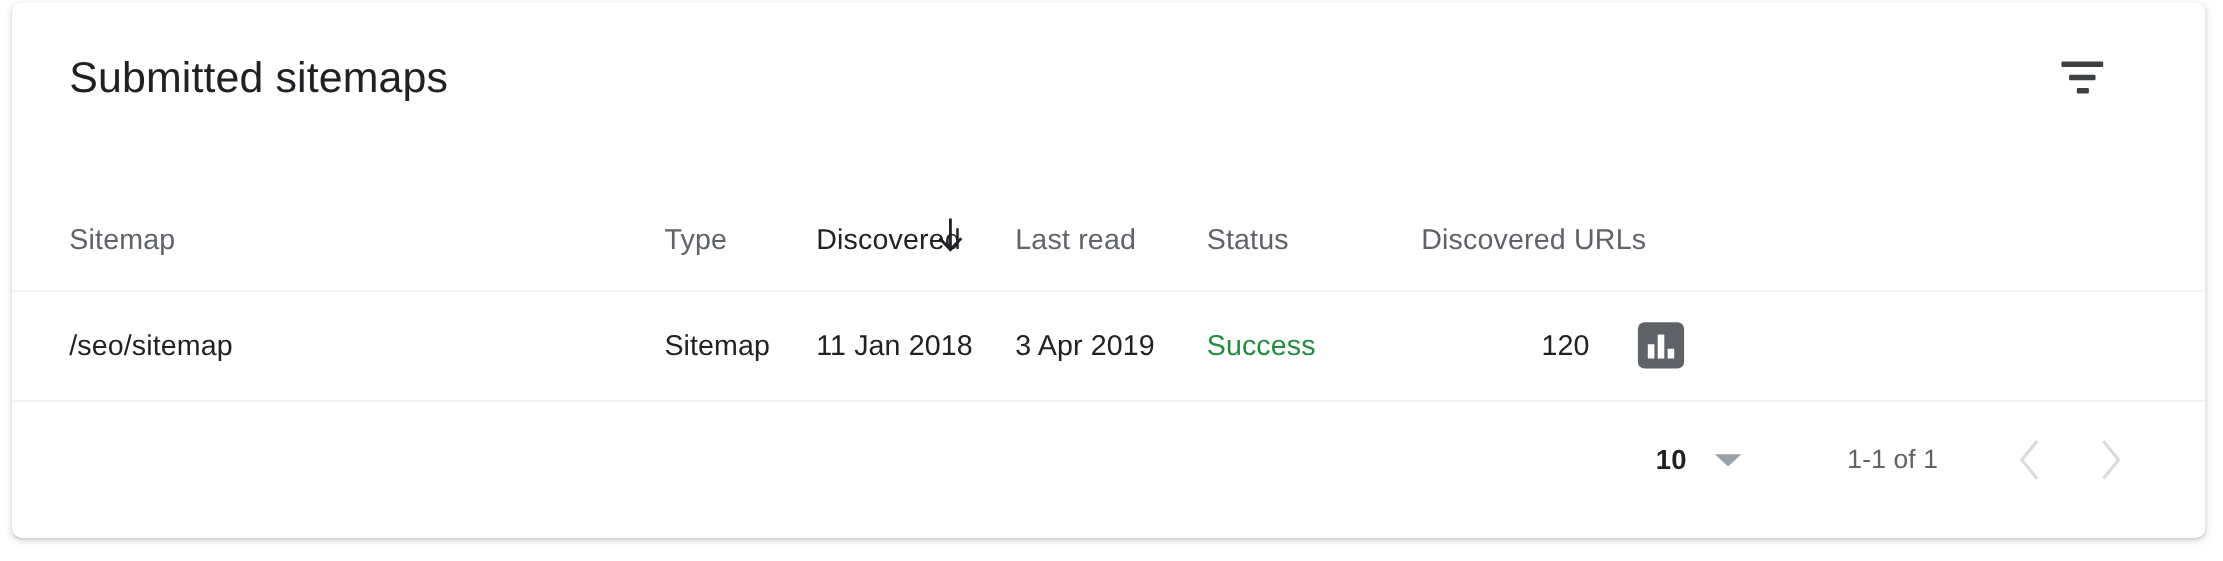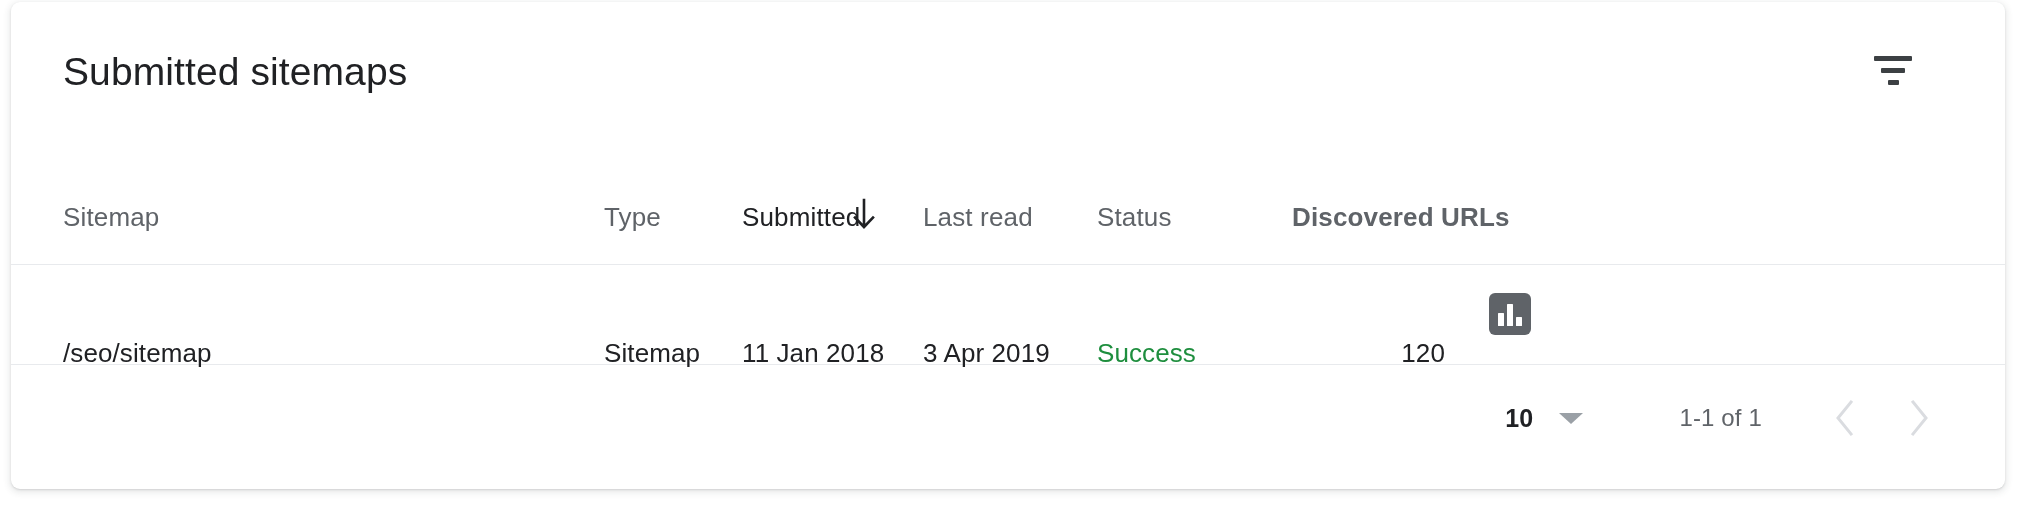--- a/index.html
+++ b/index.html
@@ -123,38 +123,37 @@
   }
   .th.active {
     color: #202124;
   }
 
   .th.c-sitemap     { left: 52px; }
   .th.c-type        { left: 593px; }
   .th.c-submitted   { left: 731px; }
   .th.c-lastread    { left: 912px; }
   .th.c-status      { left: 1086px; }
-  .th.c-urls        { left: 1281px; font-weight: bold; }
+  .th.c-urls        { left: 1281px; }
 
   .sort-arrow {
     position: absolute;
     left: 840px;
     top: 18px;
     width: 26px;
     height: 34px;
   }
   .sort-arrow svg { display: block; }
 
   
   .td {
     color: #202124;
     font-weight: 400;
     letter-spacing: 0.1px;
     top: 34px;
-    margin-top: 39px;
   }
   .td.c-sitemap   { left: 52px; }
   .td.c-type      { left: 593px; }
   .td.c-submitted { left: 731px; }
   .td.c-lastread  { left: 912px; }
   .td.c-status    { left: 1086px; color: #1e8e3e; }
   .td.c-urls      { left: 1281px; width: 153px; text-align: right; }
 
   .chart-badge {
     position: absolute;
@@ -269,21 +268,21 @@
             <span class="b3"></span>
         </span>
       </button>
     </div>
 
     <div class="thead-row">
       <div class="cell th c-sitemap">Sitemap</div>
 
       <div class="cell th c-type">Type</div>
 
-      <div class="cell th c-submitted active">Submitted</div>
+      <div class="cell th c-submitted active">Discovered</div>
 
       <span class="sort-arrow">
         <svg width="26" height="34" viewBox="0 0 26 34" aria-hidden="true">
           <path d="M13 2 L13 28 M4 19.5 L13 29 L22 19.5" fill="none" stroke="#202124" stroke-width="2.6" stroke-linecap="square" stroke-linejoin="miter"></path>
         </svg>
       </span>
 
       <div class="cell th c-lastread">Last read</div>
 
       <div class="cell th c-status">Status</div>

